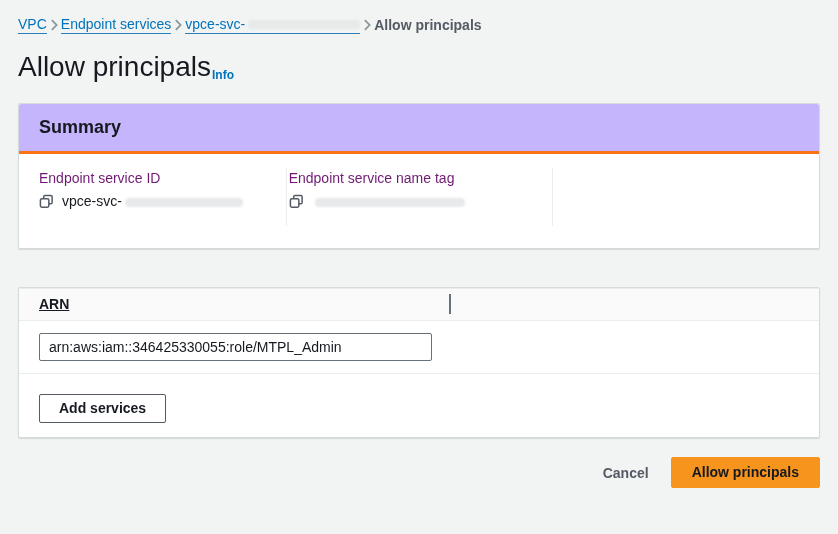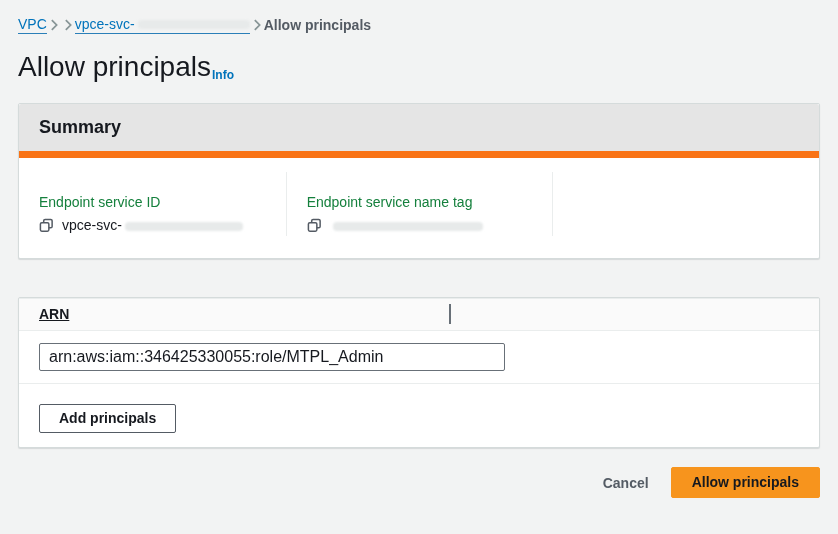--- a/index.html
+++ b/index.html
@@ -34,33 +34,33 @@
   }
 
   
   .card {
     background: #ffffff;
     border: 1px solid #d5dbdb;
     border-radius: 2px;
     box-shadow: 0 1px 1px rgba(0,28,36,0.12);
   }
   .card-header {
-    background: #e5e5e5;
-    border-bottom: 7px solid #f97316;
+    background: #c4b5fd;
+    border-bottom: 3px solid #f97316;
     padding: 13px 20px;
     border-radius: 2px 2px 0 0;
   }
   .card-header h2, .card-plain-header h2 { margin: 0; font-size: 18px; font-weight: 700; color: #16191f; }
 
   
   #summary-card { margin-bottom: 38px; }
   .summary-grid { display: grid; grid-template-columns: 1fr 1fr 1fr; padding: 14px 0 22px 0; }
   .summary-col { padding: 0 14px 0 20px; min-height: 58px; }
-  .summary-col + .summary-col { border-left: 1px solid #eaeded; padding-left: 20px; }
-  .field-label { color: #15803d; line-height: 20px; margin-bottom: 3px; margin-top: 20px; }
+  .summary-col + .summary-col { border-left: 1px solid #eaeded; padding-left: 2px; }
+  .field-label { color: #701a75; line-height: 20px; margin-bottom: 3px; }
   .field-value { color: #16191f; line-height: 21px; word-break: break-word; }
   .copy-btn {
     background: none; border: none; padding: 0; margin: 0 8px 0 0;
     vertical-align: -3px; cursor: pointer; display: inline-block; line-height: 0;
   }
 
   
   .redacted {
     display: inline-block; height: 9px; border-radius: 4px;
     background: #e7eaea; filter: blur(1.2px);
@@ -78,24 +78,24 @@
     border-bottom: 1px solid #eaeded;
     padding: 6px 20px 7px 20px;
     font-weight: 700; color: #16191f; line-height: 18px; text-decoration: underline;
   }
   .col-divider {
     position: absolute; left: 430px; top: 5px; height: 20px;
     border-left: 2px solid #687078;
   }
   .input-row { padding: 12px 20px 12px 20px; }
   .arn-input {
-    width: 466px; height: 28px;
+    width: 393px; height: 28px;
     border: 1px solid #687078; border-radius: 2px;
     padding: 0 9px; font-family: "Liberation Sans", sans-serif;
-    font-size: 16px; color: #16191f; background: #fff;
+    font-size: 14px; color: #16191f; background: #fff;
   }
   .row-divider { border-top: 1px solid #eaeded; }
   .button-row { padding: 20px 20px 14px 20px; }
   .btn-secondary {
     background: #ffffff; border: 1px solid #545b64; border-radius: 2px;
     padding: 5px 19px; font-family: "Liberation Sans", sans-serif;
     font-size: 14px; font-weight: 700; color: #16191f; cursor: pointer;
     line-height: 17px;
   }
 
@@ -121,20 +121,21 @@
 
 <div class="page">
 
   <nav class="breadcrumb">
     <a class="crumb-link">VPC</a>
     <span class="chev">
       <svg width="14" height="14" viewBox="0 0 16 16">
           <path d="M5.5 2.5 L11 8 L5.5 13.5" fill="none" stroke="#879596" stroke-width="2"></path>
         </svg>
     </span>
+    <a class="crumb-link">Endpoint services</a>
     <span class="chev">
       <svg width="14" height="14" viewBox="0 0 16 16">
           <path d="M5.5 2.5 L11 8 L5.5 13.5" fill="none" stroke="#879596" stroke-width="2"></path>
         </svg>
     </span>
     <a class="crumb-link">
       <span>vpce-svc-</span>
       <span class="redacted rw-115"></span>
     </a>
     <span class="chev">
@@ -189,21 +190,21 @@
   <section class="card" id="principals-card">
     <div class="table-header">
       <span>ARN</span>
       <span class="col-divider"></span>
     </div>
     <div class="input-row">
       <input class="arn-input" type="text" value="arn:aws:iam::346425330055:role/MTPL_Admin" style="">
     </div>
     <div class="row-divider"></div>
     <div class="button-row">
-      <button class="btn-secondary">Add principals</button>
+      <button class="btn-secondary">Add services</button>
     </div>
   </section>
 
   <div class="footer-actions">
     <button class="btn-link">Cancel</button>
     <button class="btn-primary">Allow principals</button>
   </div>
 
 </div>
 

